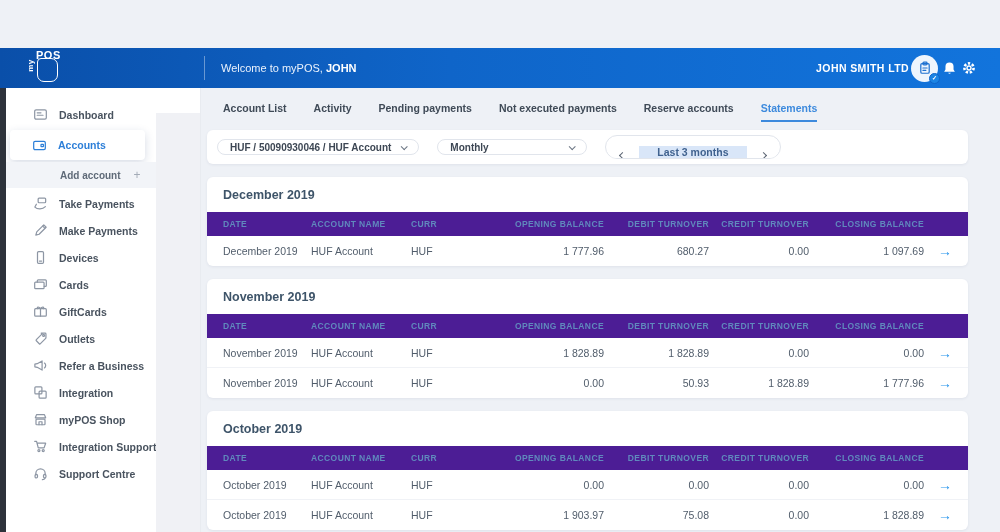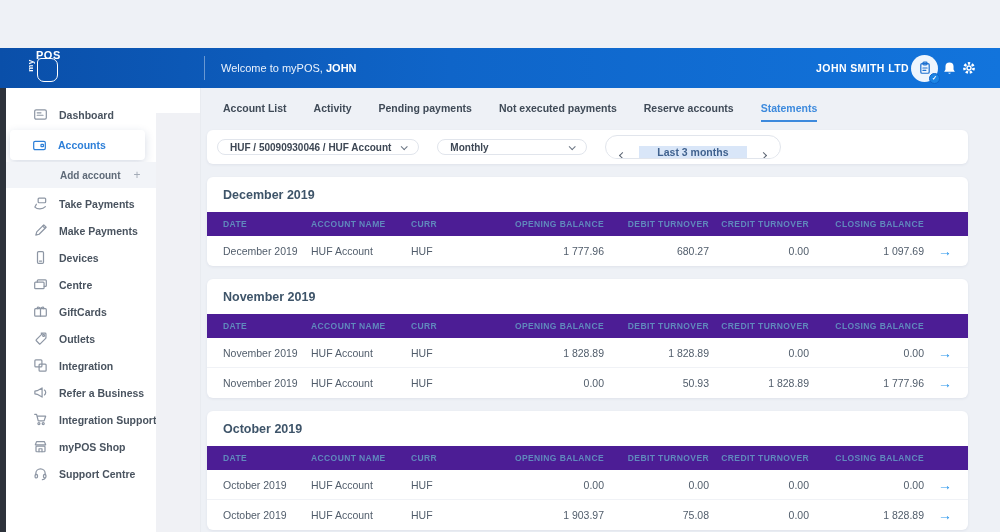--- a/index.html
+++ b/index.html
@@ -191,21 +191,21 @@
             </span>
             <span>Devices</span>
           </div>
           <div class="menu-item">
             <span class="mi-icon">
               <svg width="15" height="15" viewBox="0 0 16 16" fill="none" stroke="currentColor" stroke-width="1.3" stroke-linecap="round" stroke-linejoin="round">
                 <rect x="1.8" y="5.5" width="10" height="7" rx="1"></rect>
                 <path d="M4.6 5.5V4a1 1 0 0 1 1-1h7.6a1 1 0 0 1 1 1v5a1 1 0 0 1-1 1h-1.2"></path>
               </svg>
             </span>
-            <span>Centre</span>
+            <span>Cards</span>
           </div>
           <div class="menu-item">
             <span class="mi-icon">
               <svg width="15" height="15" viewBox="0 0 16 16" fill="none" stroke="currentColor" stroke-width="1.3" stroke-linecap="round" stroke-linejoin="round">
                 <rect x="1.8" y="5" width="12.4" height="8" rx="1"></rect>
                 <path d="M8 5v8M8 5C6.4 2.6 3.6 3.2 4.8 5M8 5c1.6-2.4 4.4-1.8 3.2 0"></path>
               </svg>
             </span>
             <span>GiftCards</span>
           </div>
@@ -214,54 +214,54 @@
               <svg width="15" height="15" viewBox="0 0 16 16" fill="none" stroke="currentColor" stroke-width="1.3" stroke-linecap="round" stroke-linejoin="round">
                 <path d="M8.7 2.2h4.2a.9.9 0 0 1 .9.9v4.2a.9.9 0 0 1-.26.64l-5.6 5.6a.9.9 0 0 1-1.27 0l-3.1-3.1a.9.9 0 0 1 0-1.27l5.6-5.6a.9.9 0 0 1 .63-.27z"></path>
                 <circle cx="11.3" cy="4.7" r="1"></circle>
               </svg>
             </span>
             <span>Outlets</span>
           </div>
           <div class="menu-item">
             <span class="mi-icon">
               <svg width="15" height="15" viewBox="0 0 16 16" fill="none" stroke="currentColor" stroke-width="1.3" stroke-linecap="round" stroke-linejoin="round">
+                <path d="M2 6.6v2.8l2.5.5 5.2 3V3.1l-5.2 3-2.5.5z"></path>
+                <path d="M12.2 5.4a3.2 3.2 0 0 1 0 5.2"></path>
+              </svg>
+            </span>
+            <span>Refer a Business</span>
+          </div>
+          <div class="menu-item">
+            <span class="mi-icon">
+              <svg width="15" height="15" viewBox="0 0 16 16" fill="none" stroke="currentColor" stroke-width="1.3" stroke-linecap="round" stroke-linejoin="round">
                 <rect x="2" y="2" width="7.5" height="7.5" rx="1"></rect>
                 <rect x="6.5" y="6.5" width="7.5" height="7.5" rx="1"></rect>
               </svg>
             </span>
             <span>Integration</span>
           </div>
           <div class="menu-item">
             <span class="mi-icon">
               <svg width="15" height="15" viewBox="0 0 16 16" fill="none" stroke="currentColor" stroke-width="1.3" stroke-linecap="round" stroke-linejoin="round">
-                <path d="M2 6.6v2.8l2.5.5 5.2 3V3.1l-5.2 3-2.5.5z"></path>
-                <path d="M12.2 5.4a3.2 3.2 0 0 1 0 5.2"></path>
-              </svg>
-            </span>
-            <span>Refer a Business</span>
+                <path d="M2.5 6.2 3.8 2.8h8.4l1.3 3.4M2.5 6.2h11"></path>
+                <rect x="3.2" y="7.6" width="9.6" height="6" rx="0.8"></rect>
+                <path d="M6.4 13.6v-3.2h3.2v3.2"></path>
+              </svg>
+            </span>
+            <span>myPOS Shop</span>
           </div>
           <div class="menu-item">
             <span class="mi-icon">
               <svg width="15" height="15" viewBox="0 0 16 16" fill="none" stroke="currentColor" stroke-width="1.3" stroke-linecap="round" stroke-linejoin="round">
                 <path d="M1.8 2.5h2l1.8 7h6.2l1.7-5H4.3"></path>
                 <circle cx="6.3" cy="12.3" r="1.1"></circle>
                 <circle cx="10.9" cy="12.3" r="1.1"></circle>
               </svg>
             </span>
             <span>Integration Support</span>
-          </div>
-          <div class="menu-item">
-            <span class="mi-icon">
-              <svg width="15" height="15" viewBox="0 0 16 16" fill="none" stroke="currentColor" stroke-width="1.3" stroke-linecap="round" stroke-linejoin="round">
-                <path d="M2.5 6.2 3.8 2.8h8.4l1.3 3.4M2.5 6.2h11"></path>
-                <rect x="3.2" y="7.6" width="9.6" height="6" rx="0.8"></rect>
-                <path d="M6.4 13.6v-3.2h3.2v3.2"></path>
-              </svg>
-            </span>
-            <span>myPOS Shop</span>
           </div>
           <div class="menu-item">
             <span class="mi-icon">
               <svg width="15" height="15" viewBox="0 0 16 16" fill="none" stroke="currentColor" stroke-width="1.3" stroke-linecap="round" stroke-linejoin="round">
                 <path d="M3 9.5V8a5 5 0 0 1 10 0v1.5"></path>
                 <rect x="2.2" y="9" width="2.6" height="3.6" rx="1.2"></rect>
                 <rect x="11.2" y="9" width="2.6" height="3.6" rx="1.2"></rect>
                 <path d="M13 12.8a3.2 3.2 0 0 1-3 1.8"></path>
               </svg>
             </span>

